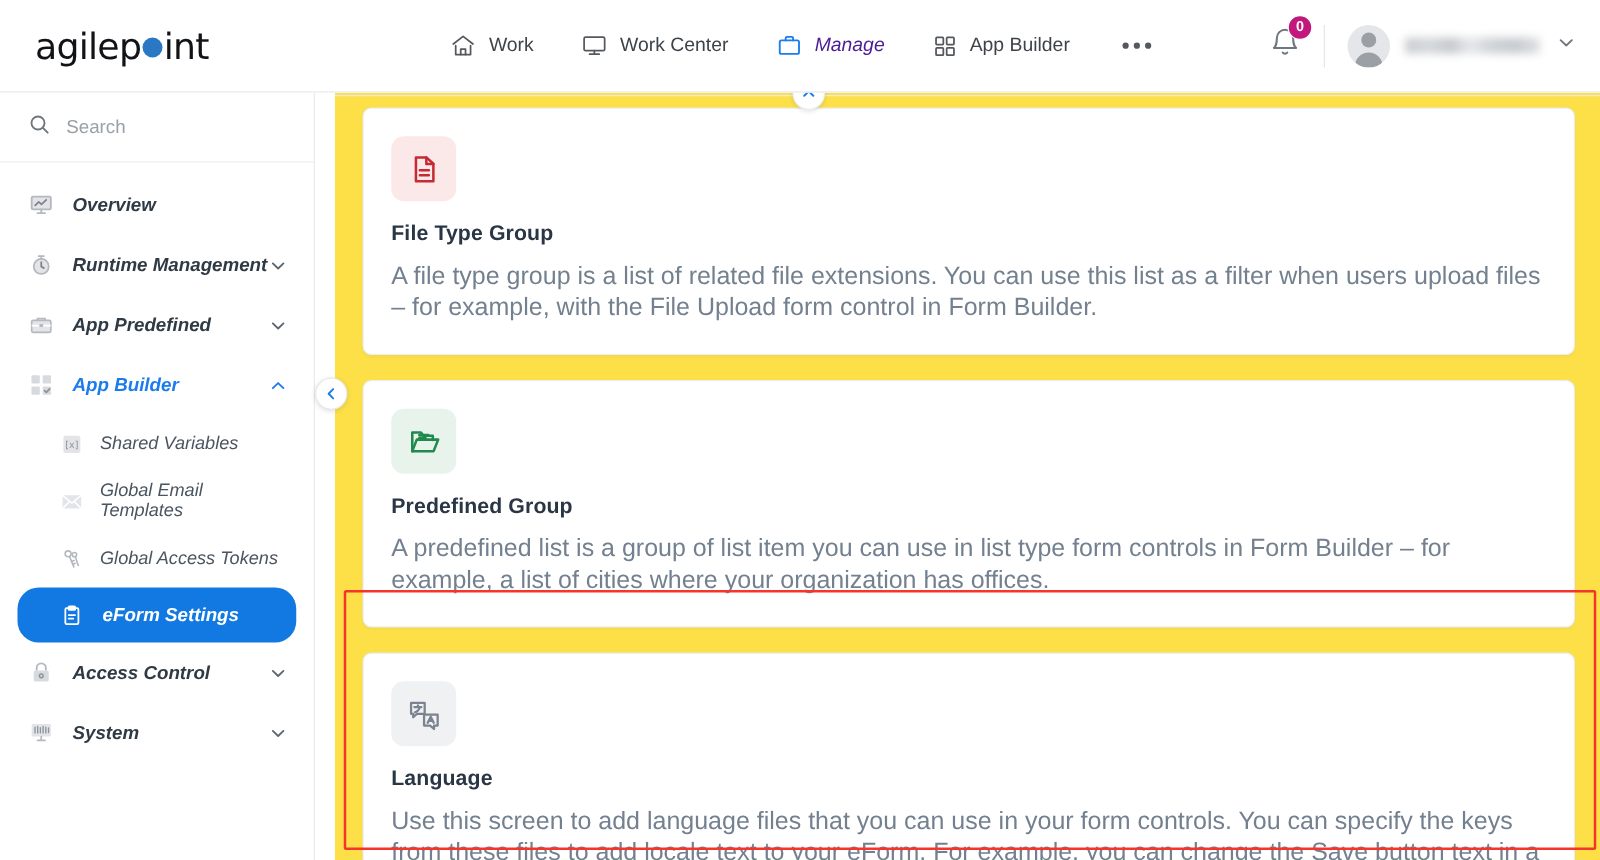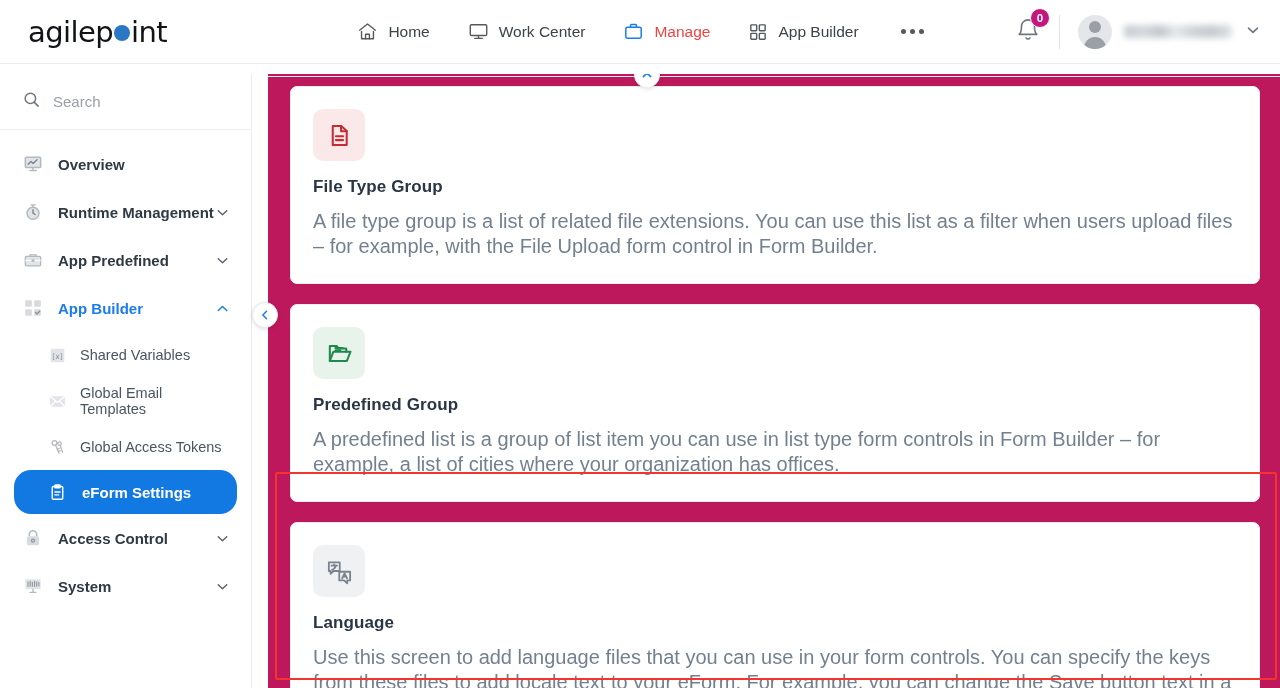--- a/index.html
+++ b/index.html
@@ -6,21 +6,21 @@
   html, body {
     width: 1280px; height: 688px;
     font-family: "Liberation Sans", sans-serif;
     background: #ffffff;
     overflow: hidden;
   }
   .app { position: relative; width: 1280px; height: 688px; }
 
   
   .header {
-    position: absolute; top: 0; left: 0; width: 1280px; height: 64px;
+    position: absolute; top: 0; left: 0; width: 1280px; height: 74px;
     background: #ffffff;
     border-bottom: 1px solid #e9ecef;
     display: flex; align-items: center;
     z-index: 30;
   }
   .brand {
     width: 268px; height: 100%;
     display: flex; align-items: center; padding-left: 28px;
   }
   .brand-logo {
@@ -36,21 +36,21 @@
 
   .topnav {
     flex: 1; display: flex; align-items: center; justify-content: center;
     gap: 34px; margin-left: 20px;
   }
   .nav-item {
     display: flex; align-items: center; gap: 10px;
     font-size: 15.5px; color: #3d4349; cursor: pointer;
     padding: 6px 2px;
   }
-  .nav-item.active { color: #ef4444; }
+  .nav-item.active { color: #4c1d95; font-style: italic; }
   .nav-item .ico { display: flex; align-items: center; justify-content: center; }
   .nav-more {
     display: flex; align-items: center; gap: 4px; cursor: pointer;
     padding: 6px 6px;
   }
   .nav-more i { width: 5px; height: 5px; border-radius: 50%; background: #55595e; display: block; }
 
   .header-right {
     display: flex; align-items: center; height: 100%;
     padding-right: 18px; gap: 0;
@@ -101,21 +101,21 @@
   .menu-item {
     height: 48px; display: flex; align-items: center;
     padding-left: 22px; padding-right: 20px;
     cursor: pointer; color: #2f3a45; font-size: 15px; font-weight: 600;
     border-radius: 0;
   }
   .menu-item .mi-ico {
     width: 22px; height: 22px; margin-right: 14px;
     display: flex; align-items: center; justify-content: center; flex: 0 0 22px;
   }
-  .menu-item .mi-label { flex: 1; }
+  .menu-item .mi-label { flex: 1; font-style: italic; }
   .menu-item.normal { font-weight: 600; }
   .menu-item.sub {
     padding-left: 46px; font-weight: 400; color: #4b5560; font-size: 14.5px; height: 46px;
   }
   .menu-item.sub .mi-ico { margin-right: 12px; }
   .menu-item.blue { color: #1b7ced; }
   .menu-item.selected {
     background: #1279e3; color: #ffffff; font-weight: 600;
     margin: 0 14px; border-radius: 17px; padding-left: 32px; height: 44px;
   }
@@ -127,21 +127,21 @@
     width: 26px; height: 26px; border-radius: 50%;
     background: #ffffff; border: 1px solid #e6e9ec;
     box-shadow: 0 1px 4px rgba(0,0,0,0.13);
     display: flex; align-items: center; justify-content: center;
     cursor: pointer; z-index: 40;
   }
 
   
   .main {
     position: absolute; top: 74px; left: 268px; width: 1012px; height: 614px;
-    background: #be185d; overflow: hidden;
+    background: #fde047; overflow: hidden;
   }
   .section-divider {
     position: absolute; top: 2px; left: 0; width: 1012px; height: 1px; background: #e7eaee;
   }
   .collapse-chip {
     position: absolute; top: -12px; left: 366px;
     width: 26px; height: 26px; border-radius: 50%;
     background: #ffffff; border: 1px solid #eceff2;
     box-shadow: 0 1px 4px rgba(0,0,0,0.12);
     display: flex; align-items: center; justify-content: center; cursor: pointer; z-index: 5;
@@ -195,21 +195,21 @@
     <div class="topnav">
 
       <div class="nav-item">
         <span class="ico">
           <svg width="21" height="21" viewBox="0 0 24 24" fill="none" stroke="#55595e" stroke-width="1.6" stroke-linecap="round" stroke-linejoin="round">
               <path d="M3 10.5 12 3.5l9 7"></path>
               <path d="M5.2 12v8.2h13.6V12"></path>
               <path d="M9.8 20.2v-5.1h4.4v5.1"></path>
             </svg>
         </span>
-        <span>Home</span>
+        <span>Work</span>
       </div>
 
       <div class="nav-item">
         <span class="ico">
           <svg width="21" height="21" viewBox="0 0 24 24" fill="none" stroke="#55595e" stroke-width="1.6" stroke-linecap="round" stroke-linejoin="round">
               <rect x="2.6" y="4.2" width="18.8" height="12.4" rx="1.4"></rect>
               <path d="M12 16.6v3.2"></path>
               <path d="M7.6 19.8h8.8"></path>
             </svg>
         </span>

